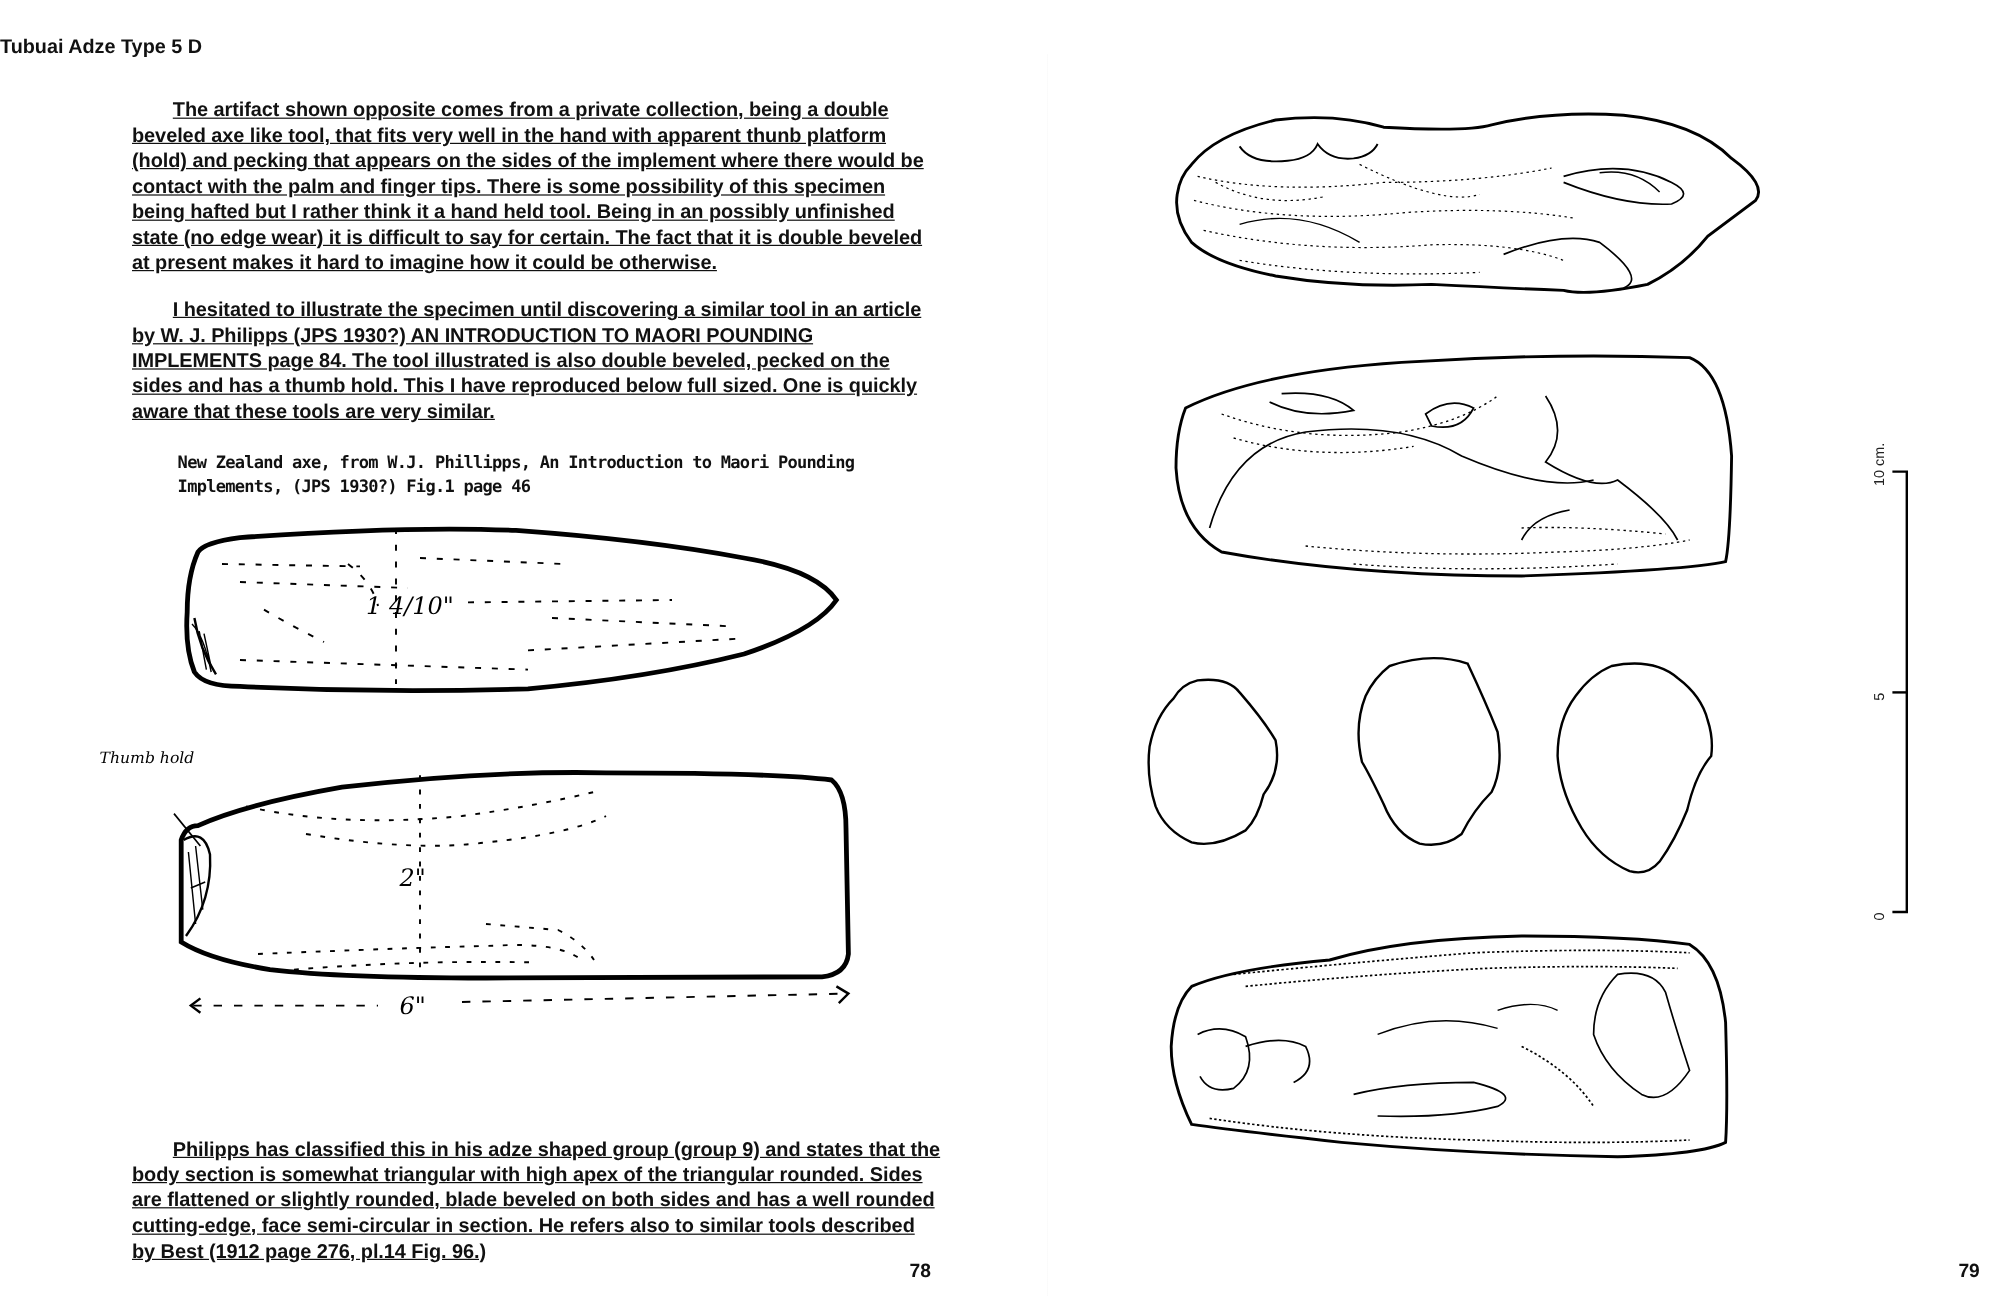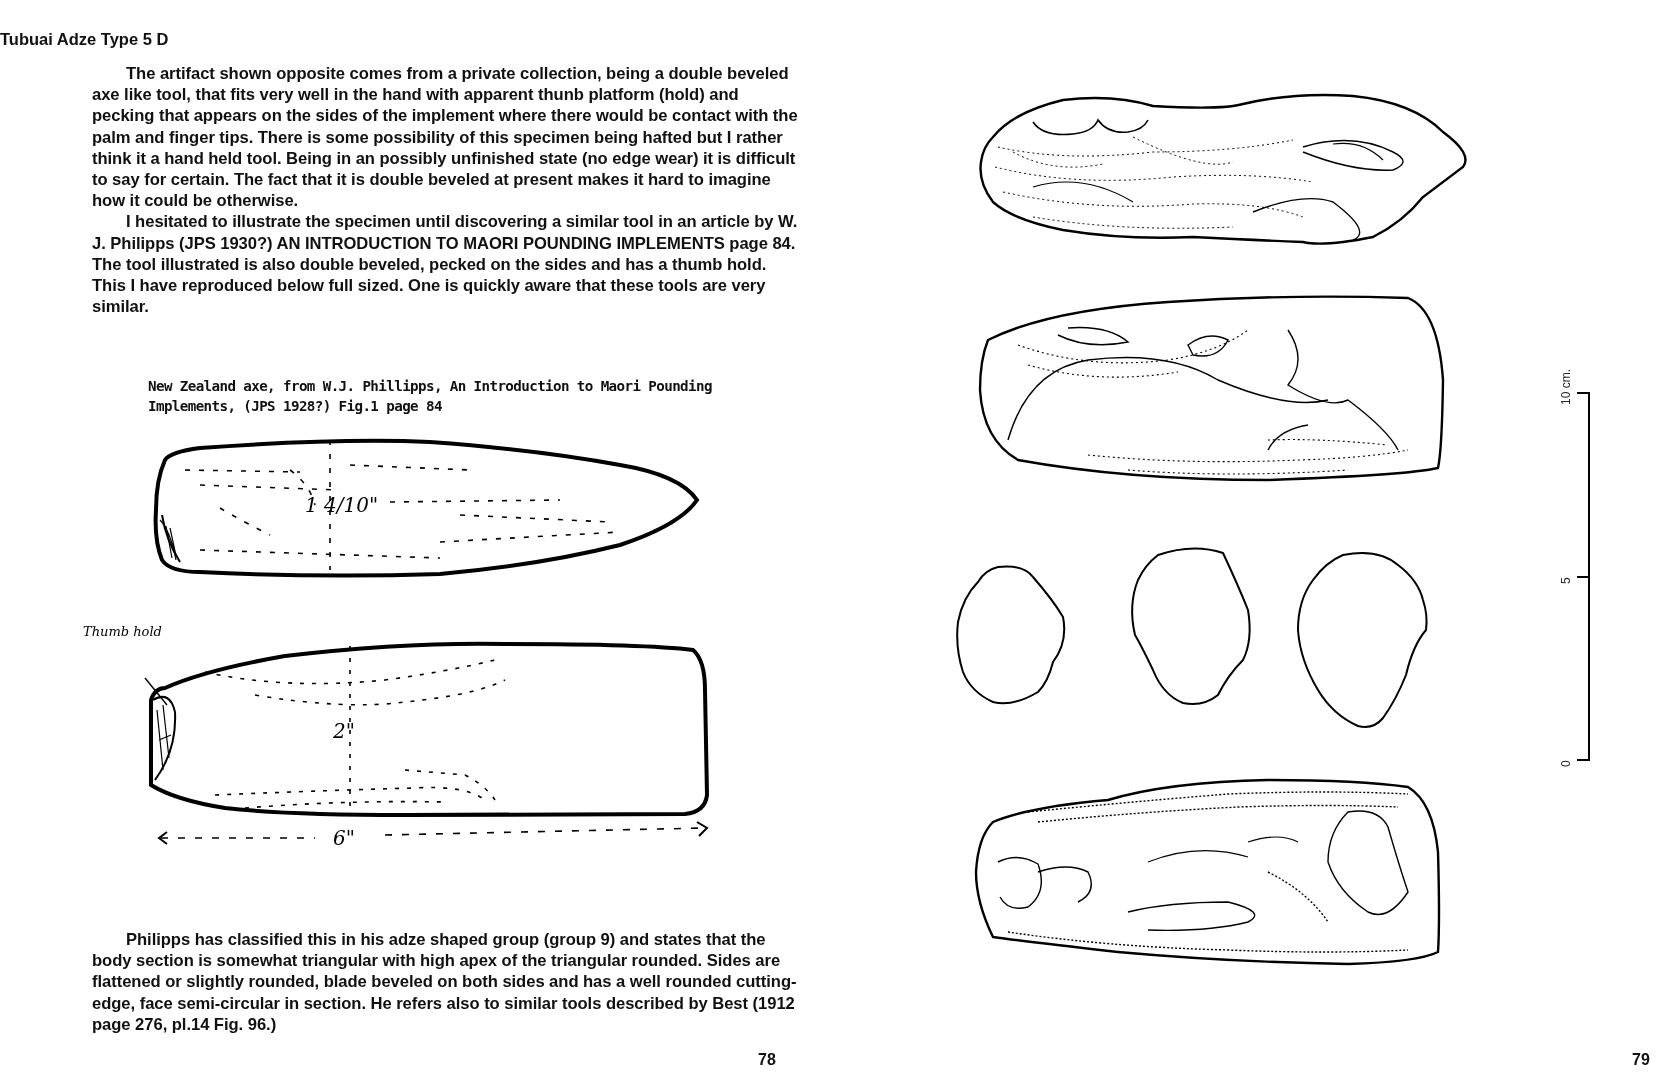--- a/index.html
+++ b/index.html
@@ -3,21 +3,21 @@
 <meta charset="utf-8">
 <style>
   html,body{margin:0;padding:0;background:#fff;}
   body{width:1680px;height:1080px;position:relative;overflow:hidden;font-family:"Liberation Sans",sans-serif;color:#111;}
   .page{position:absolute;top:0;height:1080px;}
   #left-page{left:0;width:870px;}
   #right-page{left:873px;width:807px;background:#fff;}
   .page-edge{position:absolute;left:873px;top:45px;width:6px;height:1035px;background:linear-gradient(to right,#ececec,#fafafa);}
   .title{position:absolute;left:0;width:870px;top:30px;text-align:left;font-weight:bold;font-size:16.5px;letter-spacing:0;}
   .body-text{position:absolute;left:92px;width:712px;font-weight:bold;font-size:16.6px;line-height:21.2px;letter-spacing:-0.05px;}
-  .body-text p{margin:0;text-indent:34px;}
+  .body-text p{margin:18px;text-indent:34px;text-decoration:underline;}
   #para-top{top:63px;}
   #para-bottom{top:929px;}
   .caption{position:absolute;left:148px;top:352px;width:640px;font-family:"DejaVu Sans Mono",monospace;font-weight:bold;font-size:14.2px;line-height:20px;letter-spacing:-0.6px;margin-top:24px;}
   .pagenum{position:absolute;top:1051px;font-weight:bold;font-size:16px;}
   #pagenum-left{left:758px;}
   svg{position:absolute;overflow:visible;}
   .hand{font-family:"DejaVu Serif",serif;font-style:italic;}
   .scale-label{position:absolute;font-family:"Liberation Sans",sans-serif;font-size:12px;transform:rotate(-90deg);transform-origin:left top;white-space:nowrap;color:#222;}
 </style>
 </head>
@@ -26,21 +26,21 @@
 <div id="left-page" class="page">
   <div class="title">Tubuai Adze Type 5 D</div>
 
   <div id="para-top" class="body-text">
     <p>The artifact shown opposite comes from a private collection, being a double beveled axe like tool, that fits very well in the hand with apparent thunb platform (hold) and pecking that appears on the sides of the implement where there would be contact with the palm and finger tips. There is some possibility of this specimen being hafted but I rather think it a hand held tool. Being in an possibly unfinished state (no edge wear) it is difficult to say for certain. The fact that it is double beveled at present makes it hard to imagine how it could be otherwise.</p>
     <p>I hesitated to illustrate the specimen until discovering a similar tool in an article by W. J. Philipps (JPS 1930?)  AN INTRODUCTION TO MAORI POUNDING IMPLEMENTS page 84. The tool illustrated is also double beveled, pecked on the sides and has a thumb hold. This I have reproduced below full sized. One is quickly aware that these tools are very similar.</p>
   </div>
 
   <div class="caption">
     <div>New Zealand axe, from W.J. Phillipps, An Introduction to Maori Pounding</div>
-    <div>Implements, (JPS 1928?) Fig.1 page 84</div>
+    <div>Implements, (JPS 1930?) Fig.1 page 46</div>
   </div>
 
   <svg style="left:140px;top:430px;" width="580" height="160" viewBox="0 0 580 160">
     <path d="M25,30 Q30,22 60,18 Q200,8 290,12 Q400,20 480,35 Q540,45 557,70 Q540,95 480,115 Q400,135 300,144 Q180,148 60,142 Q30,142 22,130 Q14,110 16,80 Q16,50 25,30 Z" fill="none" stroke="#000" stroke-width="4"></path>
     <path d="M22,85 Q26,110 40,132" fill="none" stroke="#000" stroke-width="2"></path>
     <path d="M20,90 Q30,100 36,130 M26,96 L32,128 M30,98 L36,126" stroke="#000" stroke-width="1.2" fill="none"></path>
     <g stroke="#000" stroke-width="1.6" fill="none" stroke-dasharray="5,9">
       <path d="M45,40 L160,42"></path>
         <path d="M60,55 L200,60"></path>
         <path d="M80,78 Q100,90 130,105"></path>

